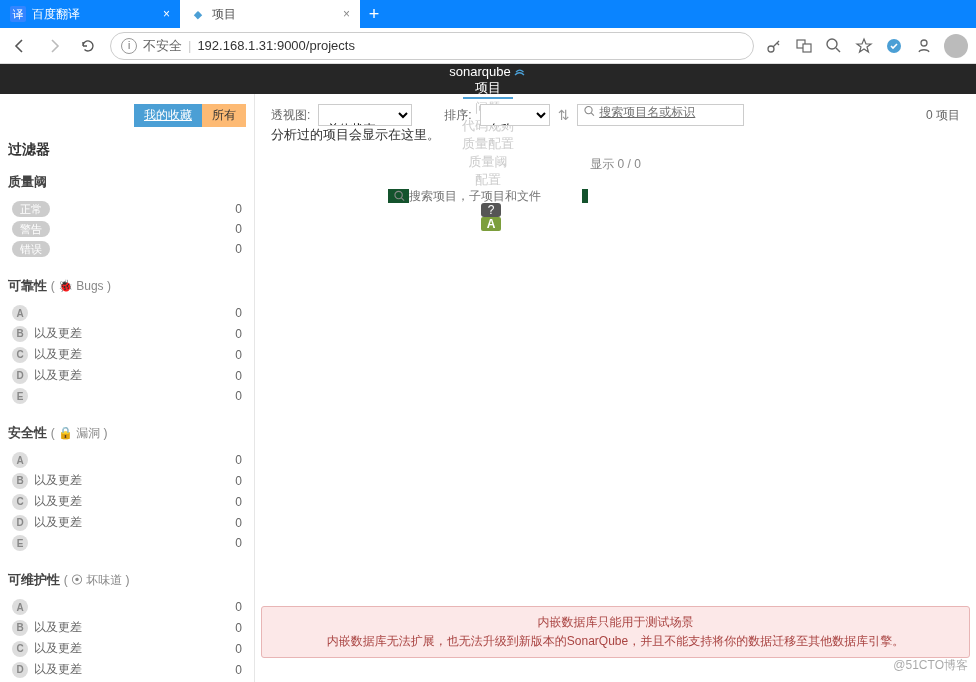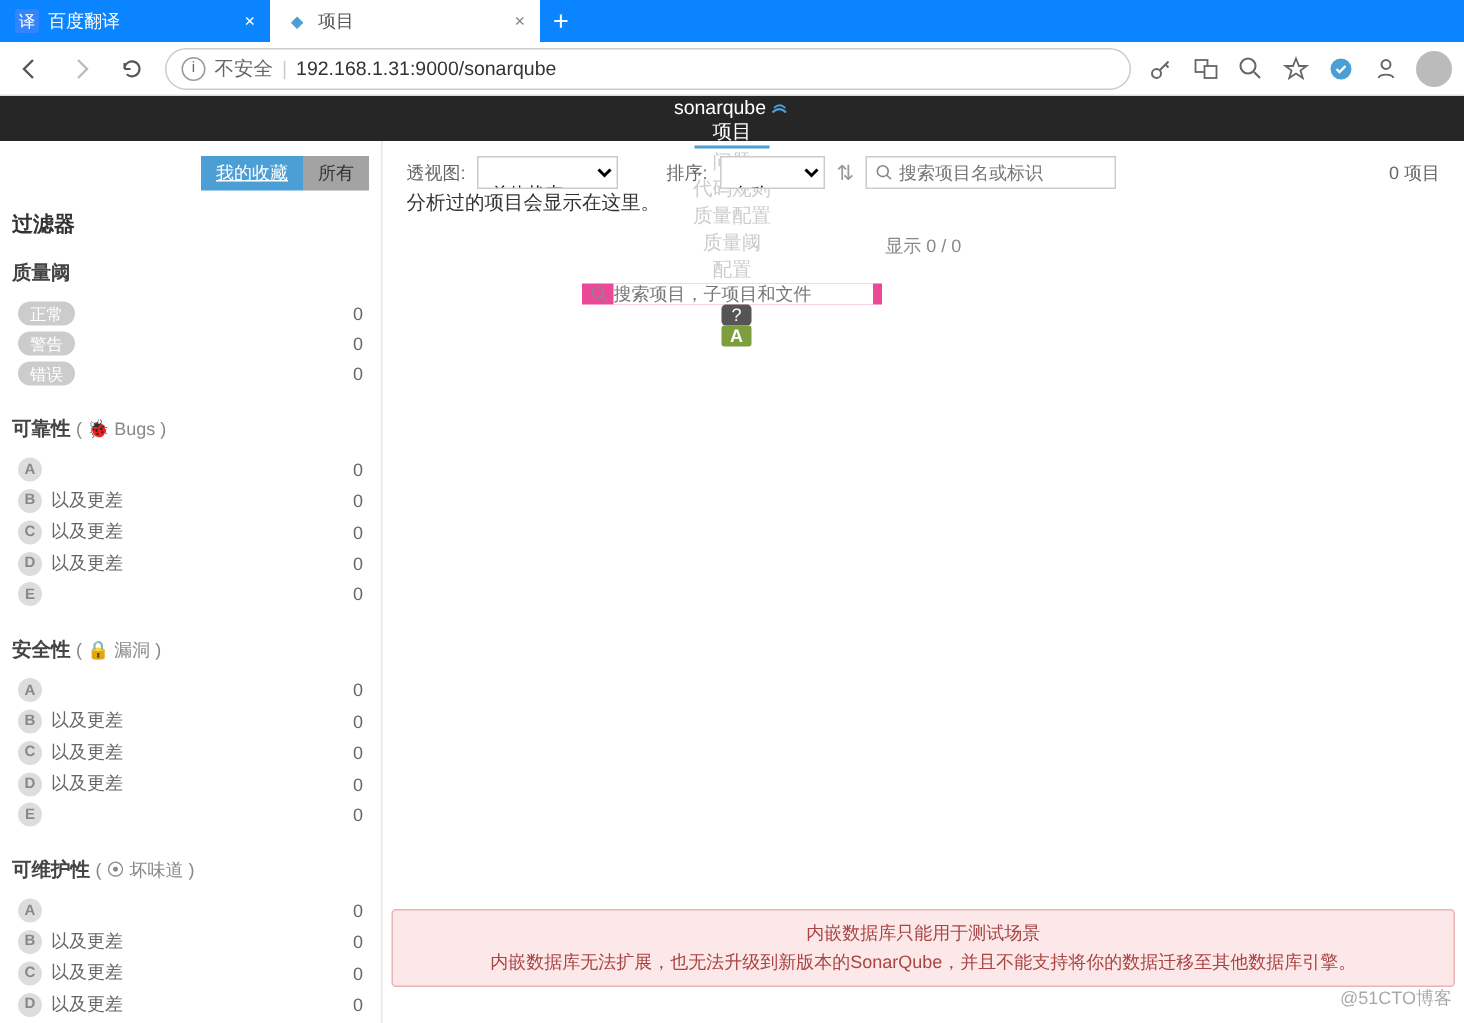--- a/index.html
+++ b/index.html
@@ -24,51 +24,51 @@
     .nav-icon { width: 20px; height: 20px; display: flex; align-items: center; justify-content: center; color: #666; }
     .nav-avatar { width: 24px; height: 24px; border-radius: 50%; background: #bbb; }
     
     
     .sq-nav { height: 30px; background: #262626; display: flex; align-items: center; padding: 0 8px; gap: 0; flex-direction: column; }
     .sq-logo { color: #fff; font-size: 13px; padding: 0 10px; display: flex; align-items: center; gap: 2px; }
     .sq-logo-sonar { font-weight: 400; }
     .sq-nav-item { color: #ccc; padding: 0 12px; height: 30px; display: flex; align-items: center; font-size: 13px; cursor: pointer; }
     .sq-nav-item.active { color: #fff; border-bottom: 2px solid #4b9fd5; }
     .sq-nav-spacer { flex: 1; }
-    .sq-search { background: #ec4899; height: 40px; width: 200px; display: flex; align-items: center; padding: 0 6px; gap: 4px; font-size: 12px; }
+    .sq-search { background: #14532d; height: 40px; width: 200px; display: flex; align-items: center; padding: 0 6px; gap: 4px; font-size: 12px; }
     .sq-search input { border: none; outline: none; font-size: 12px; width: 100%; }
     .sq-help { width: 20px; height: 20px; background: #555; color: #fff; border-radius: 3px; display: flex; align-items: center; justify-content: center; font-size: 12px; margin-left: 6px; }
     .sq-user { width: 20px; height: 20px; background: #7c9e3c; color: #fff; border-radius: 2px; display: flex; align-items: center; justify-content: center; font-size: 12px; margin-left: 6px; font-weight: bold; }
     
     
     .content { display: flex; height: calc(682px - 28px - 36px - 30px); }
     
     
     .sidebar { width: 255px; border-right: 1px solid #e6e6e6; padding: 10px 8px; overflow-y: auto; display: flex; flex-direction: column; }
     .sidebar-tabs { display: flex; justify-content: flex-end; margin-bottom: 14px; }
     .sidebar-tab { padding: 3px 10px; font-size: 12px; cursor: pointer; }
     .sidebar-tab.primary { background: #4b9fd5; color: #fff; text-decoration: underline; }
-    .sidebar-tab.secondary { background: #a3a3a3; color: #333; }
+    .sidebar-tab.secondary { background: #fdba74; color: #333; }
     .filter-title { font-size: 14px; font-weight: bold; color: #333; margin-bottom: 14px; }
     
     .facet { margin-bottom: 18px; }
     .facet-title { font-size: 13px; font-weight: bold; color: #444; margin-bottom: 8px; }
     .facet-title-sub { font-weight: normal; color: #888; font-size: 12px; }
     .facet-row { display: flex; align-items: center; padding: 2px 4px; gap: 6px; font-size: 12px; color: #666; cursor: pointer; }
     .facet-badge { display: inline-flex; align-items: center; justify-content: center; min-width: 38px; height: 16px; border-radius: 8px; background: #ccc; color: #fff; font-size: 11px; padding: 0 8px; }
     .facet-rating { display: inline-flex; align-items: center; justify-content: center; width: 16px; height: 16px; border-radius: 50%; background: #ddd; color: #888; font-size: 10px; font-weight: bold; }
     .facet-label { flex: 1; }
     .facet-count { color: #666; }
     
     
     .main { flex: 1; padding: 10px 16px; position: relative; }
     .toolbar { display: flex; align-items: center; gap: 8px; font-size: 12px; color: #666; }
     .toolbar-label { }
     .toolbar select { font-size: 12px; height: 22px; border: 1px solid #ccc; background: #fff; padding: 16px 20px 0 4px; }
-    .toolbar-search { border: 1px solid #ccc; height: 22px; padding: 0 6px; display: flex; align-items: center; gap: 4px; width: 167px; }
+    .toolbar-search { border: 1px solid #ccc; height: 22px; padding: 0 6px; display: flex; align-items: flex-start; gap: 4px; width: 167px; text-decoration: underline; }
     .toolbar-search input { border: none; outline: none; font-size: 12px; width: 100%; }
     .toolbar-spacer { flex: 1; }
     .toolbar-count { font-size: 12px; }
     .empty-msg { font-size: 13px; color: #333; margin-bottom: 12px; font-family: Liberation Serif, serif; }
     .shown-msg { text-align: center; color: #888; font-size: 12px; }
     
     
     .warning-banner { position: absolute; left: 0; right: 0; bottom: 24px; margin: 0 6px; background: #fce8e8; border: 1px solid #e8b5b5; border-radius: 3px; padding: 6px 12px; text-align: center; color: #a94442; font-size: 12px; line-height: 1.6; }
     .warning-title { }
     
@@ -110,21 +110,21 @@
   </div>
   <div class="nav-btn">
     <svg width="16" height="16" viewBox="0 0 16 16">
         <path d="M3 8a5 5 0 1 1 1.5 3.5M3 8V4M3 8H7" stroke="#555" stroke-width="1.4" fill="none"></path>
       </svg>
   </div>
   <div class="url-area">
     <span class="url-info">i</span>
     <span class="url-insecure">不安全</span>
     <span class="url-sep">|</span>
-    <span>192.168.1.31:9000/sonarqube</span>
+    <span>192.168.1.31:9000/projects</span>
   </div>
   <div class="nav-icon">
     <svg width="18" height="18" viewBox="0 0 18 18">
         <circle cx="6" cy="12" r="3" stroke="#666" stroke-width="1.3" fill="none"></circle>
         <path d="M8 10 L14 4 M12 6 L14 8" stroke="#666" stroke-width="1.3"></path>
       </svg>
   </div>
   <div class="nav-icon">
     <svg width="18" height="18" viewBox="0 0 18 18">
         <rect x="2" y="3" width="8" height="8" stroke="#666" stroke-width="1.2" fill="none"></rect>

